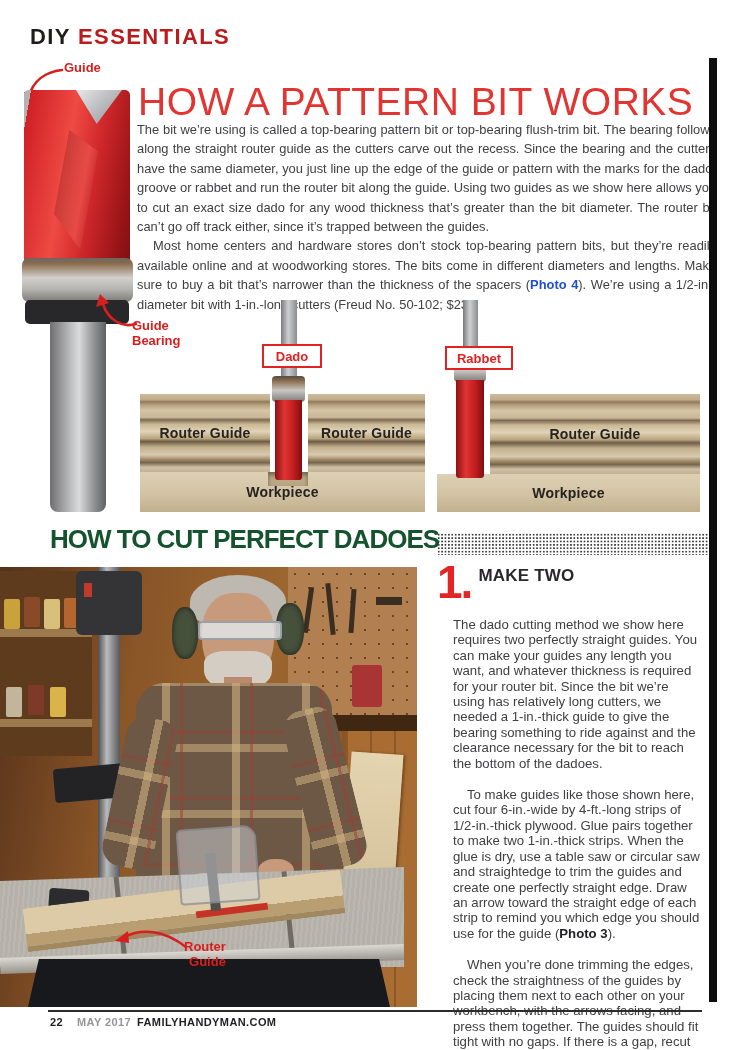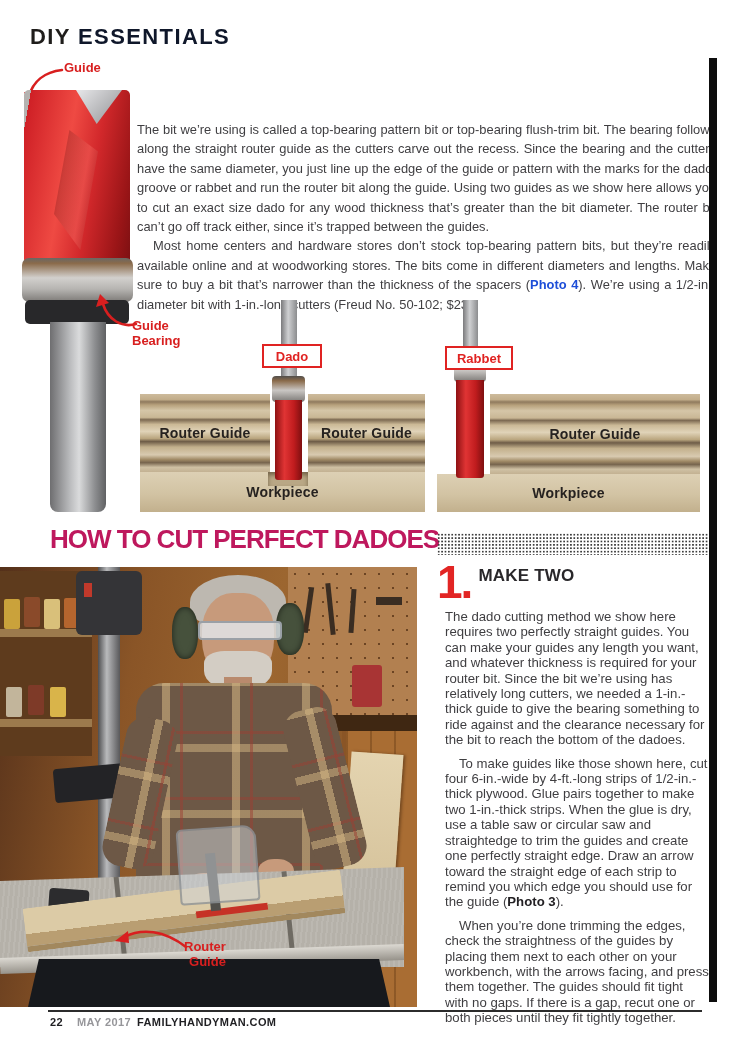--- a/index.html
+++ b/index.html
@@ -2,21 +2,21 @@
 <html><head>
 <meta charset="utf-8">
 <style>
   html,body{margin:0;padding:0;background:#e8e8e8;}
   .page{position:relative;width:750px;height:1050px;background:#ffffff;margin:0 auto;
         font-family:"Liberation Sans",sans-serif;overflow:hidden;color:#3f3e41;}
   .abs{position:absolute;}
 
   
   .header{left:30px;top:24px;font-size:22px;font-weight:800;letter-spacing:1.4px;color:#1f1d1b;}
-  .header .hl{color:#0f172a;}
+  .header .hl{color:#b91c1c;}
 
   
   .black-bar{left:709px;top:58px;width:8px;height:944px;background:#0d0d0d;}
   .footer-rule{left:48px;top:1010px;width:654px;height:2px;background:#2c2c2c;}
   .footer{left:50px;top:1016px;font-size:11px;letter-spacing:.4px;color:#1f1f22;}
   .footer .pg{font-weight:bold;margin-right:14px;}
   .footer .issue{color:#96969a;font-weight:bold;margin-right:6px;}
   .footer .site{font-weight:bold;}
 
   
@@ -57,31 +57,31 @@
   .tag{background:#fff;border:2.5px solid #e02322;color:#e02322;font-weight:bold;font-size:13px;
        display:flex;align-items:center;justify-content:center;z-index:5;}
   .dg-shank{background:linear-gradient(90deg,#7a7a7c,#cfd0d2 45%,#8b8c8e);}
   .dg-bearing{background:linear-gradient(180deg,#514e4b 0%,#8a6a4a 18%,#c9c6c3 55%,#7b7875 100%);border-radius:4px;}
   .dg-cutter{background:linear-gradient(90deg,#8e1113,#e03434 35%,#c01c1e 70%,#7e0f10);border-radius:0 0 3px 3px;}
   .dado-diagram{left:140px;top:300px;width:285px;height:212px;}
   .rabbet-diagram{left:437px;top:300px;width:265px;height:212px;}
   .notch{background:#b9a785;box-shadow:inset 0 3px 4px rgba(60,45,25,.55);}
 
   
-  .section-title{left:50px;top:524px;font-size:26px;font-weight:800;letter-spacing:-1px;color:#be185d;white-space:nowrap;}
+  .section-title{left:50px;top:524px;font-size:26px;font-weight:800;letter-spacing:-1px;color:#14532d;white-space:nowrap;}
   .halftone{left:437px;top:533px;width:275px;height:22px;
     background-image:radial-gradient(circle,#3d3d3d 0.9px,transparent 1.05px);
     background-size:3.4px 3.4px;}
 
   
   .step-col{left:437px;top:563px;width:280px;}
   .step-head{display:flex;align-items:flex-start;margin-bottom:6px;}
   .step-num{color:#e22524;font-size:46px;font-weight:800;line-height:38px;margin-right:7px;letter-spacing:-2px;}
   .step-title{font-size:17px;font-weight:bold;line-height:19px;color:#29272a;letter-spacing:.2px;padding-top:3px;}
-  .step-col p{margin:8px;font-size:13.2px;line-height:15.4px;color:#3f3e41;}
+  .step-col p{margin:16px;font-size:13.2px;line-height:15.4px;color:#3f3e41;}
   .step-col p.ind{text-indent:14px;}
   .step-col b{color:#232124;}
 
   
   .photo{left:0px;top:567px;width:417px;height:440px;overflow:hidden;}
   .wallbg{left:0;top:0;width:417px;height:440px;background:linear-gradient(100deg,#54301a 0%,#8a5527 30%,#9c6630 58%,#7c4a20 100%);}
   .shelf-unit{left:0;top:4px;width:92px;height:185px;background:#5e3b1d;}
   .plank{position:absolute;left:0;width:92px;height:8px;background:#9c7a4d;}
   .can{position:absolute;width:16px;height:30px;border-radius:2px;}
   .drill-col{left:98px;top:0;width:22px;height:345px;background:linear-gradient(90deg,#4e4e50,#b9babc 40%,#58585a);}
@@ -159,20 +159,21 @@
     <svg class="abs arrow-svg" style="left:70px;top:222px" width="52" height="48" viewBox="0 0 52 48">
       <path d="M44,42 C30,46 16,38 11,22"></path>
         <polygon points="8,12 4,25 17,21"></polygon>
     </svg>
     <div class="abs lbl-red gb-label">
       <span>Guide</span><br>
       <span>Bearing</span>
     </div>
   </div>
 
+  <div class="abs main-title">HOW A PATTERN BIT WORKS</div>
   <div class="abs intro">
     <p>The bit we’re using is called a top-bearing pattern bit or top-bearing flush-trim bit. The bearing follows along the straight router guide as the cutters carve out the recess. Since the bearing and the cutters have the same diameter, you just line up the edge of the guide or pattern with the marks for the dado, groove or rabbet and run the router bit along the guide. Using two guides as we show here allows you to cut an exact size dado for any wood thickness that’s greater than the bit diameter. The router bit can’t go off track either, since it’s trapped between the guides.</p>
     <p class="ind"><span>Most home centers and hardware stores don’t stock top-bearing pattern bits, but they’re readily available online and at woodworking stores. The bits come in different diameters and lengths. Make sure to buy a bit that’s narrower than the thickness of the spacers (</span><b>Photo 4</b><span>). We’re using a 1/2-in.-diameter bit with 1-in.-long cutters (Freud No. 50-102; $23).</span></p>
   </div>
 
   <div class="abs diagram dado-diagram">
     <div class="abs ply dg-center" style="left:0;top:94px;width:130px;height:78px">
       <span class="dg-label">Router Guide</span>
     </div>
     <div class="abs ply dg-center" style="left:168px;top:94px;width:117px;height:78px">

